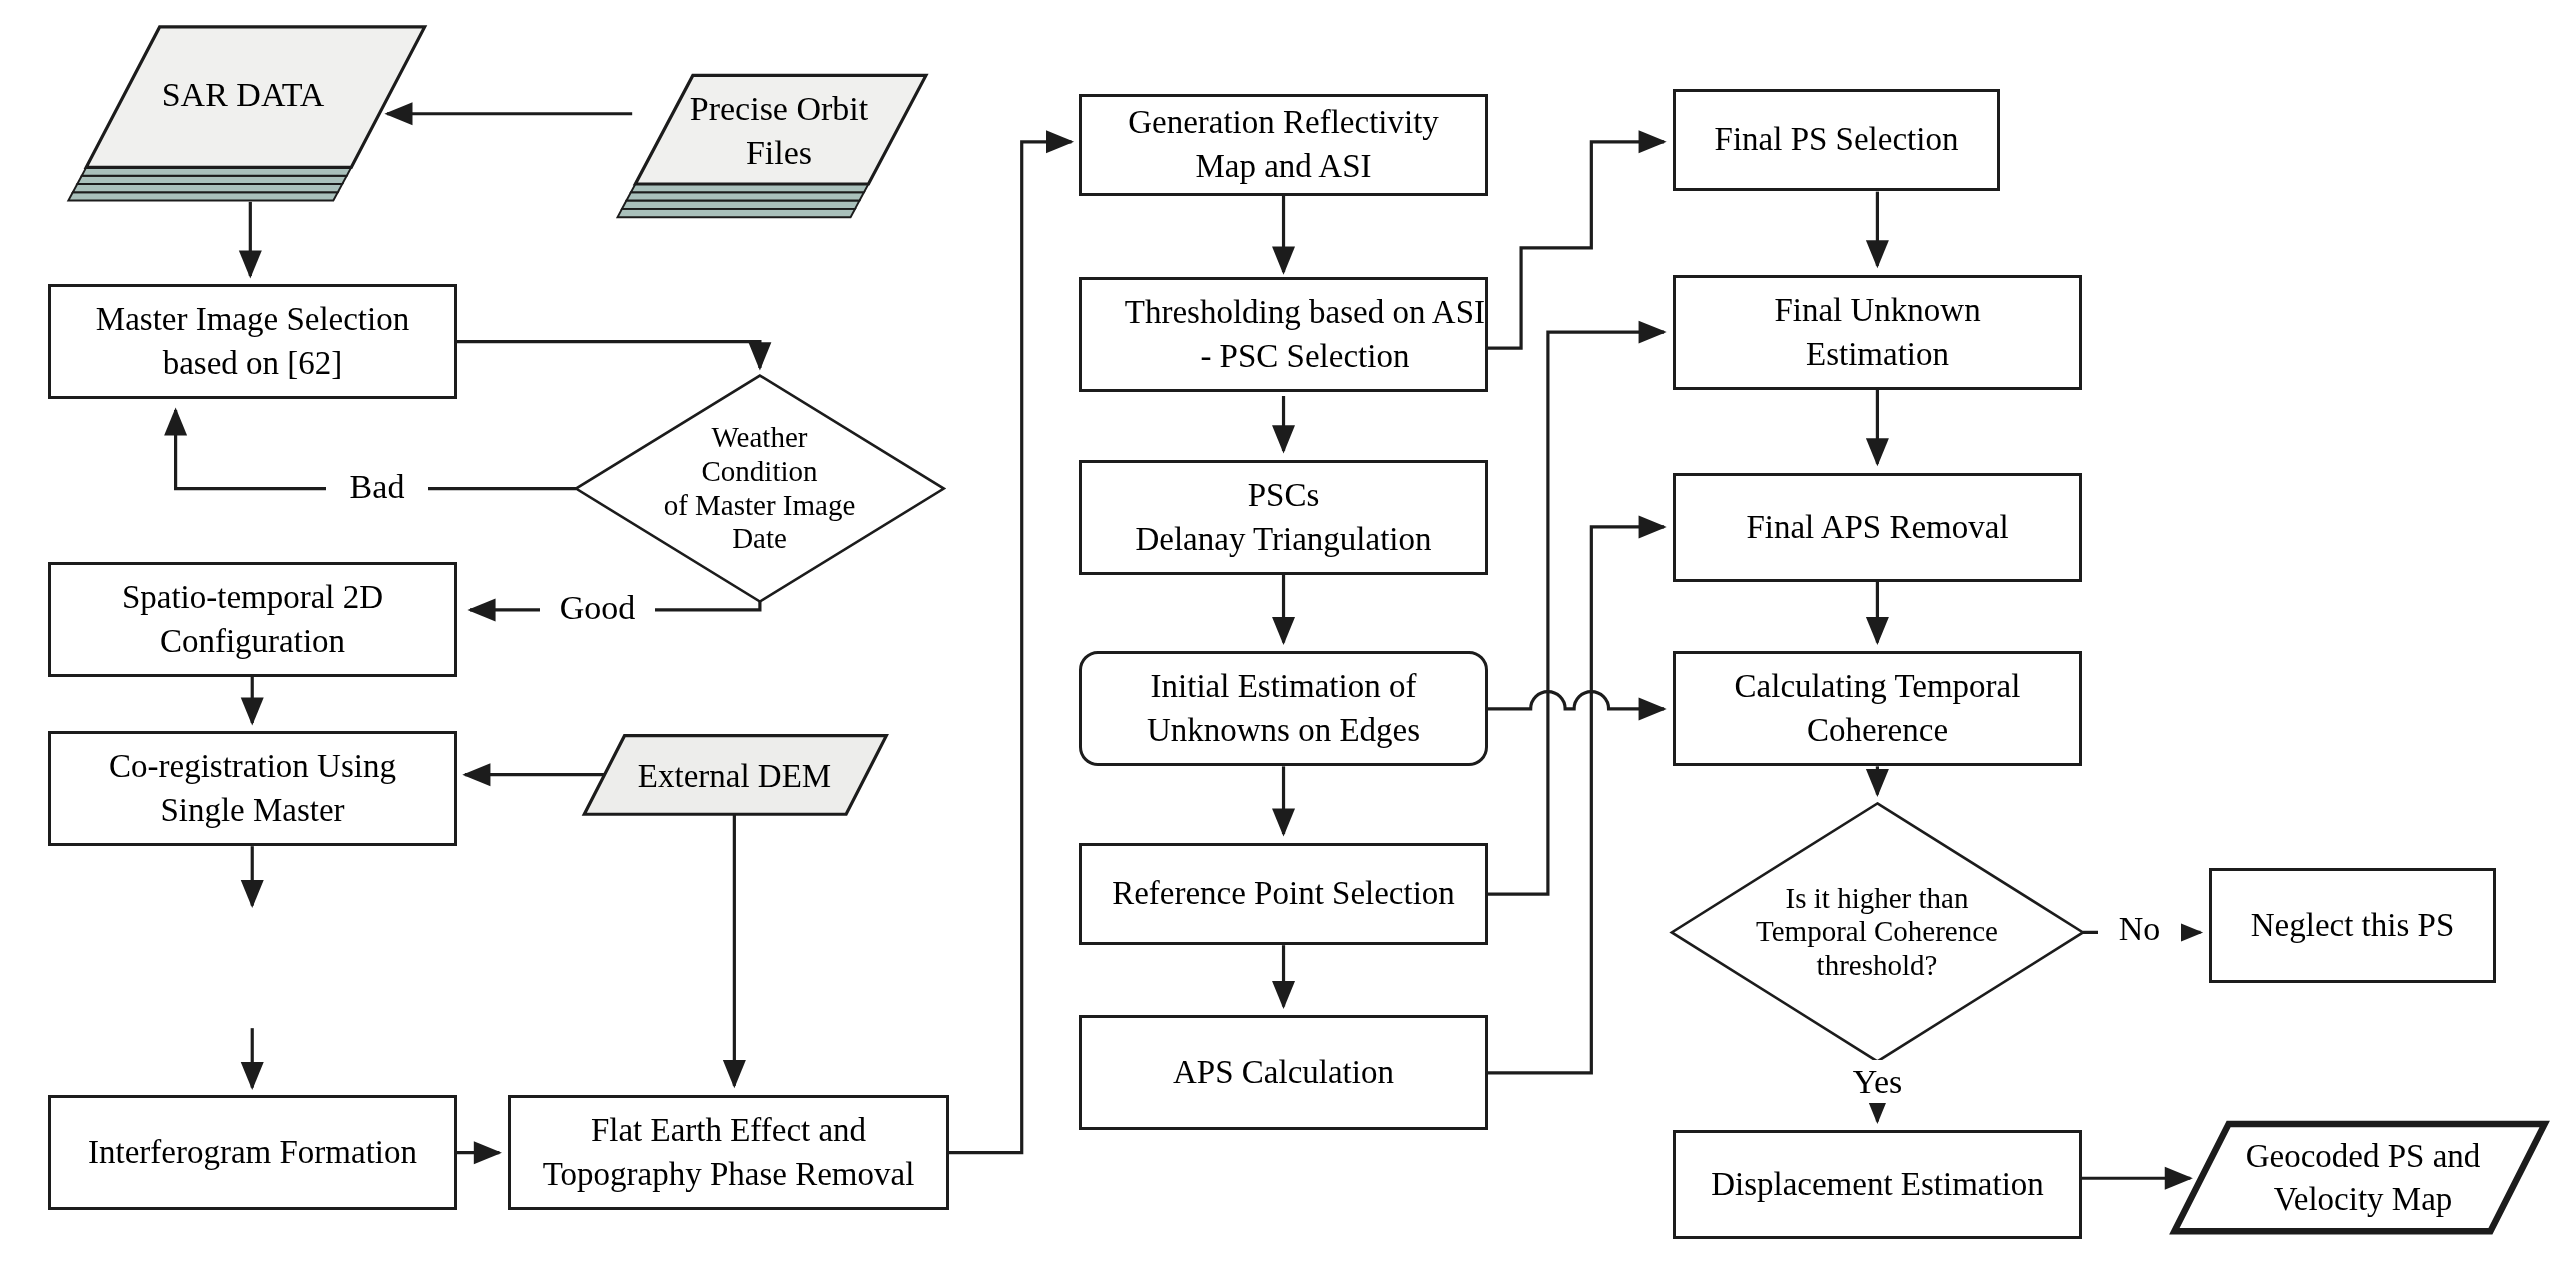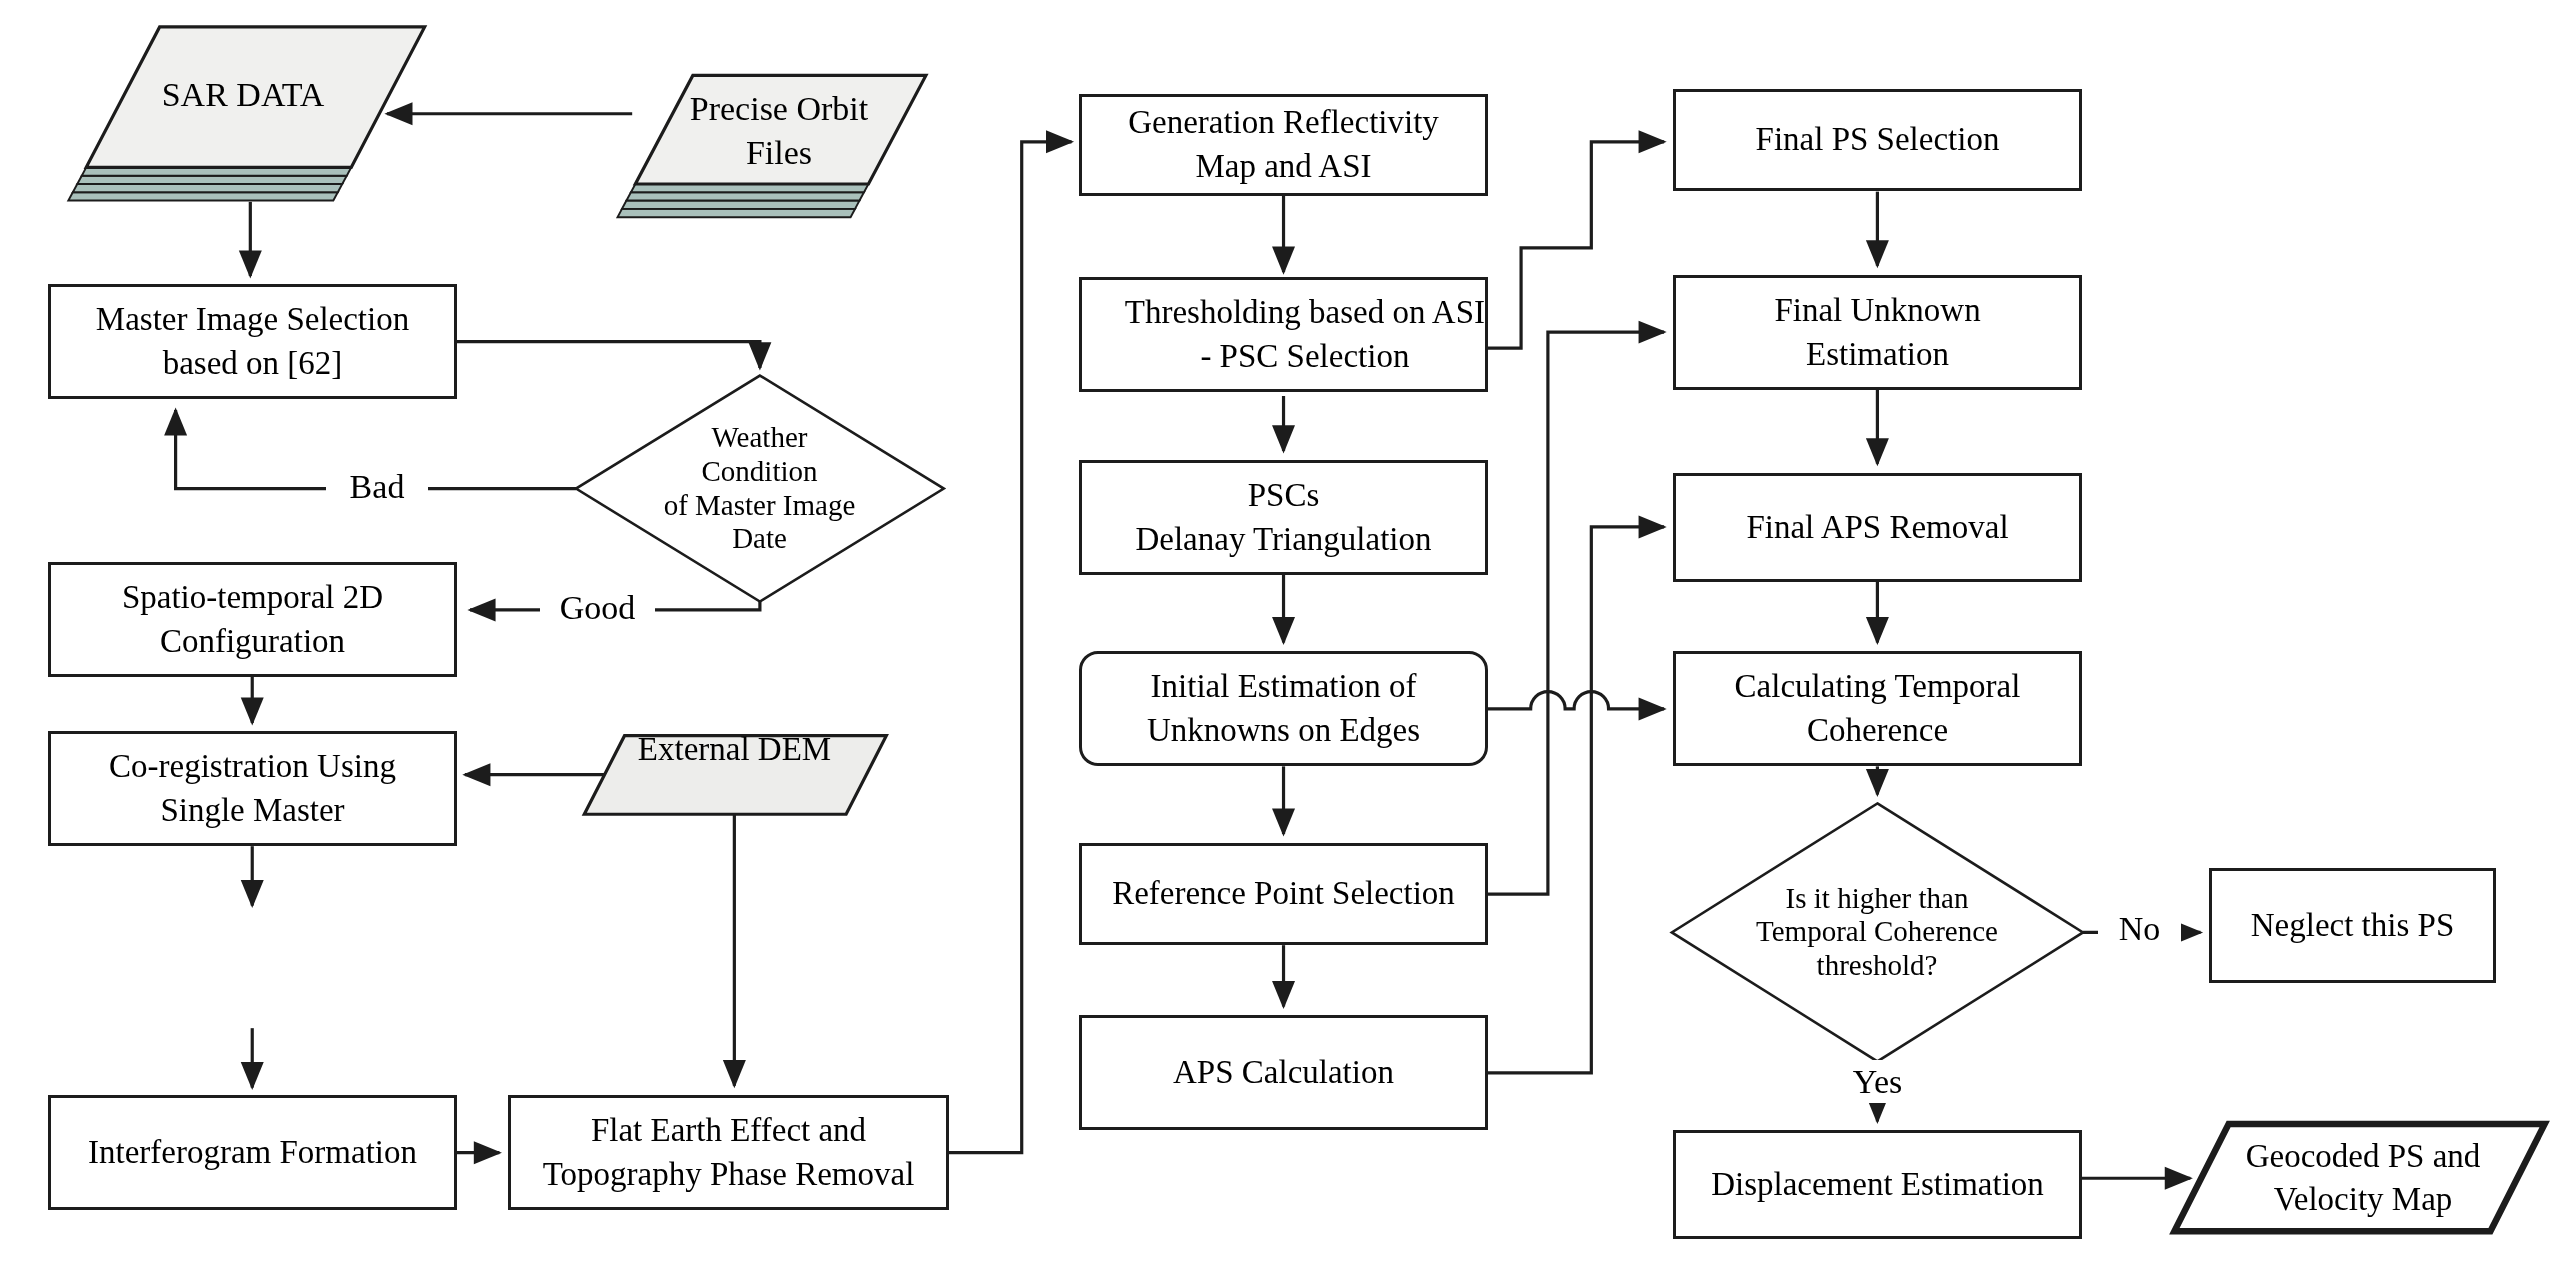--- a/index.html
+++ b/index.html
@@ -106,21 +106,21 @@
 Files</span>
   </div>
 
   <div class="node overlay dtext" style="left:587px;top:420px;width:345px;height:137px;">
     <span>Weather
 Condition
 of Master Image
 Date</span>
   </div>
 
-  <div class="node overlay" style="left:594px;top:714px;width:281px;height:70px;font-size:33px;">
+  <div class="node overlay" style="left:594px;top:741px;width:281px;height:70px;font-size:33px;">
     <span>External DEM</span>
   </div>
 
   <div class="node overlay dtext" style="left:1711px;top:865px;width:332px;height:134px;">
     <span>Is it higher than
 Temporal Coherence
 threshold?</span>
   </div>
 
   <div class="node overlay" style="left:2229px;top:1130px;width:268px;height:96px;font-size:33px;">
@@ -174,21 +174,21 @@
   </div>
 
   <div class="node box" style="left:1079px;top:843px;width:409px;height:102px;">
     <span>Reference Point Selection</span>
   </div>
 
   <div class="node box" style="left:1079px;top:1015px;width:409px;height:115px;">
     <span>APS Calculation</span>
   </div>
 
-  <div class="node box" style="left:1673px;top:89px;width:409px;height:102px;">
+  <div class="node box" style="left:1673px;top:89px;width:327px;height:102px;">
     <span>Final PS Selection</span>
   </div>
 
   <div class="node box" style="left:1673px;top:275px;width:409px;height:115px;">
     <span>Final Unknown
 Estimation</span>
   </div>
 
   <div class="node box" style="left:1673px;top:473px;width:409px;height:109px;">
     <span>Final APS Removal</span>

